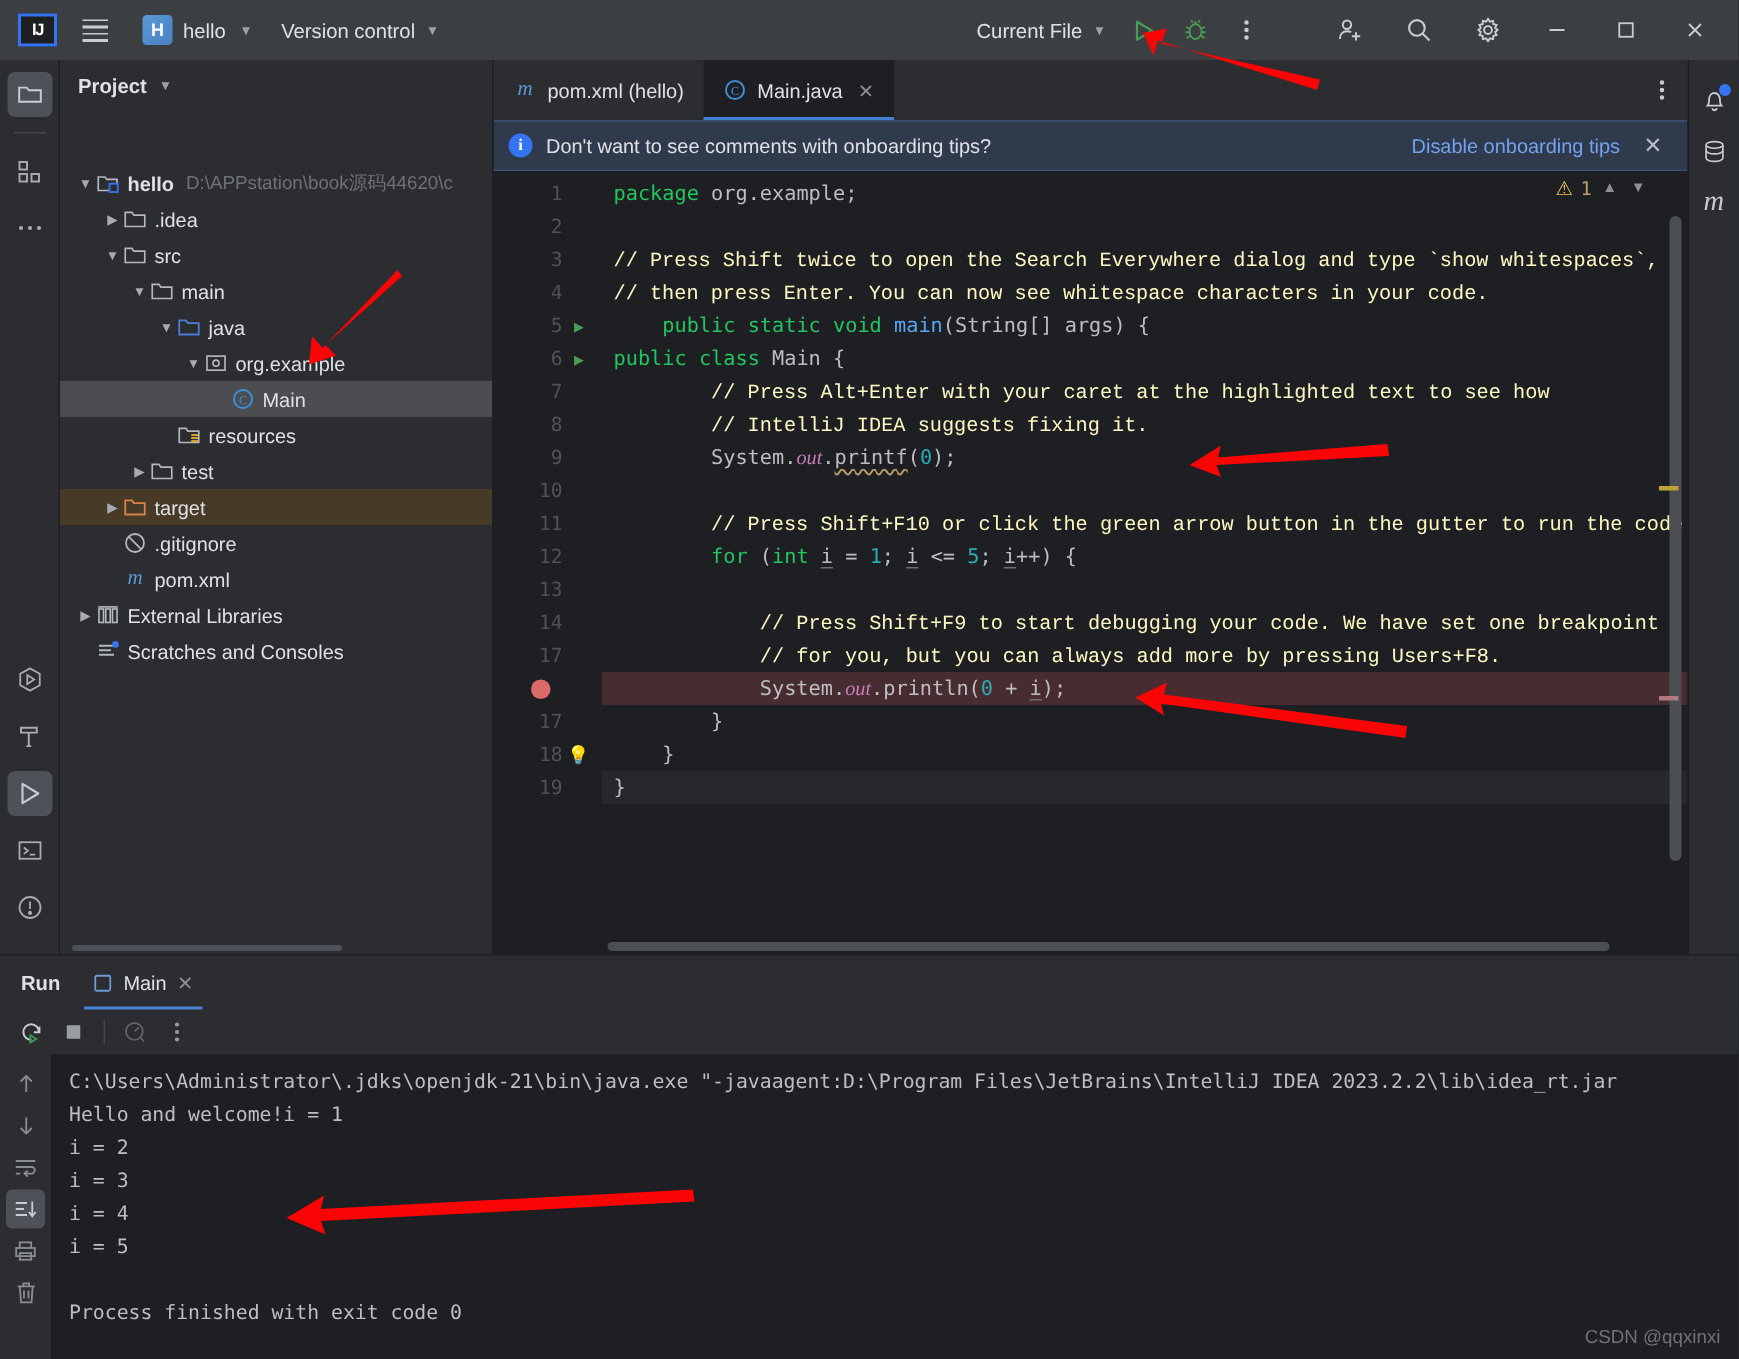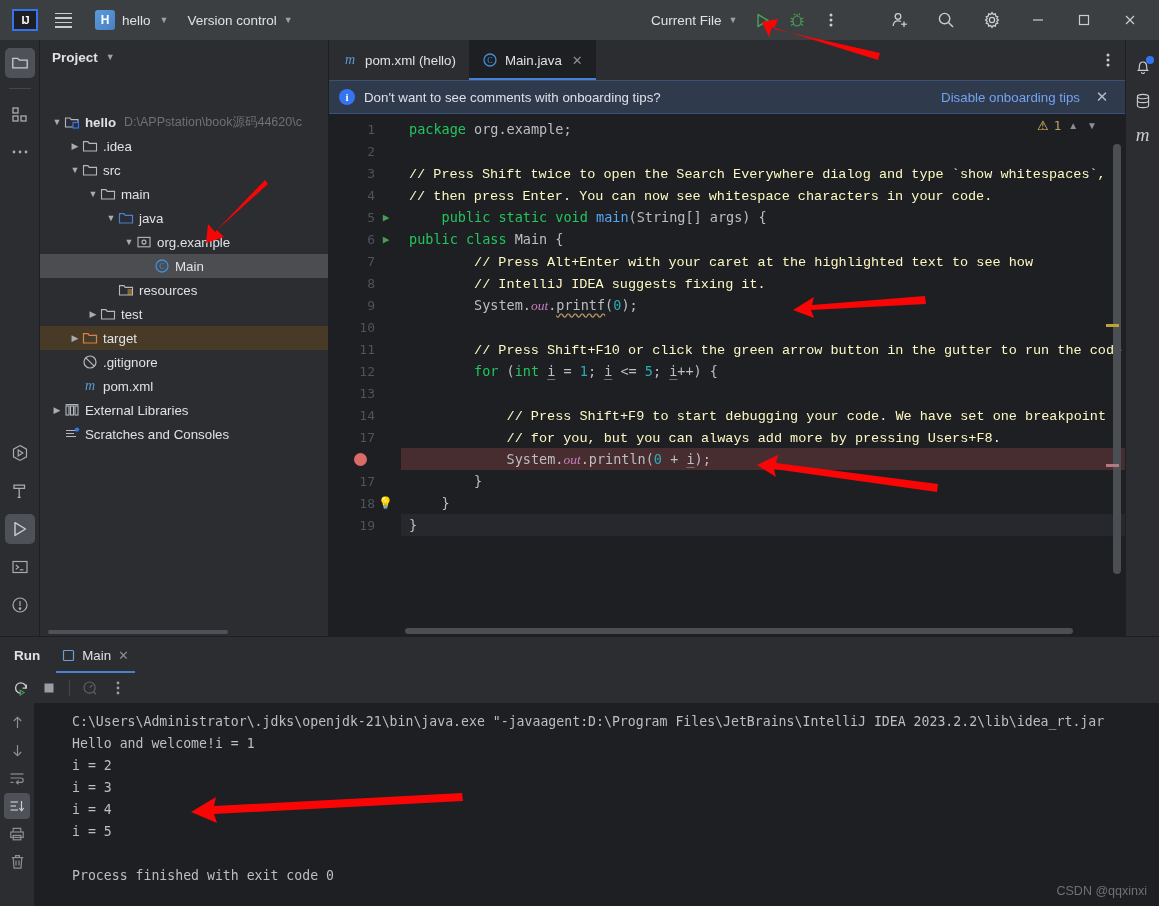--- a/index.html
+++ b/index.html
@@ -160,21 +160,21 @@
   .run-toolbar { height: 30px; flex:0 0 30px; background:#2b2d30; display:flex; align-items:center; padding-left: 8px; gap: 2px; }
   .rtbtn { width: 26px; height: 26px; display:flex; align-items:center; justify-content:center; cursor:pointer; border-radius:4px;}
   .rtsep { width:1px; height:16px; background:#43454a; margin: 0 5px; }
 
   .run-body { flex:1; display:flex; min-height:0; }
   .console-strip { width: 34px; flex:0 0 34px; background:#2b2d30; display:flex; flex-direction:column;
                    align-items:center; padding-top: 6px; gap: 2px;}
   .csbtn { width:26px; height:26px; display:flex; align-items:center; justify-content:center; cursor:pointer; border-radius:4px;}
   .csbtn.sel { background:#4e5157; }
   .console { flex:1; background:#1e1f22; padding: 8px 0 0 12px; overflow: hidden;
-             font-family: "DejaVu Sans Mono", monospace; font-size: 13.2px; color:#bcbec4; position:relative;margin-left:26px;}
+             font-family: "DejaVu Sans Mono", monospace; font-size: 13.2px; color:#bcbec4; position:relative;}
   .oline { height: 22px; line-height: 22px; white-space: pre; }
   .watermark { position:absolute; right: 12px; bottom: 8px; font-family:"Liberation Sans", sans-serif;
                font-size: 12.5px; color:#6e7175; }
 
   
   .arrows { position:absolute; inset:0; pointer-events:none; z-index: 50; }
 </style>
 </head>
 <body>
 

